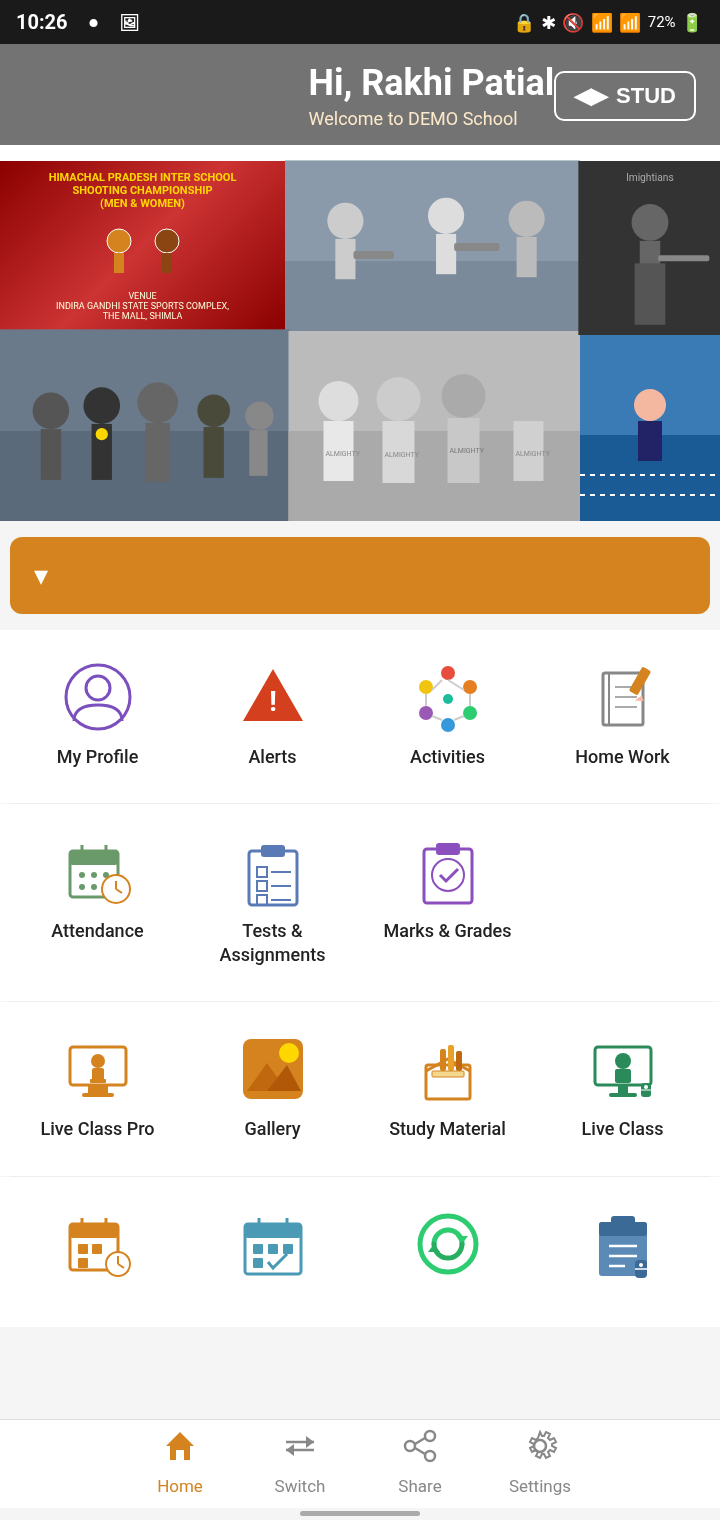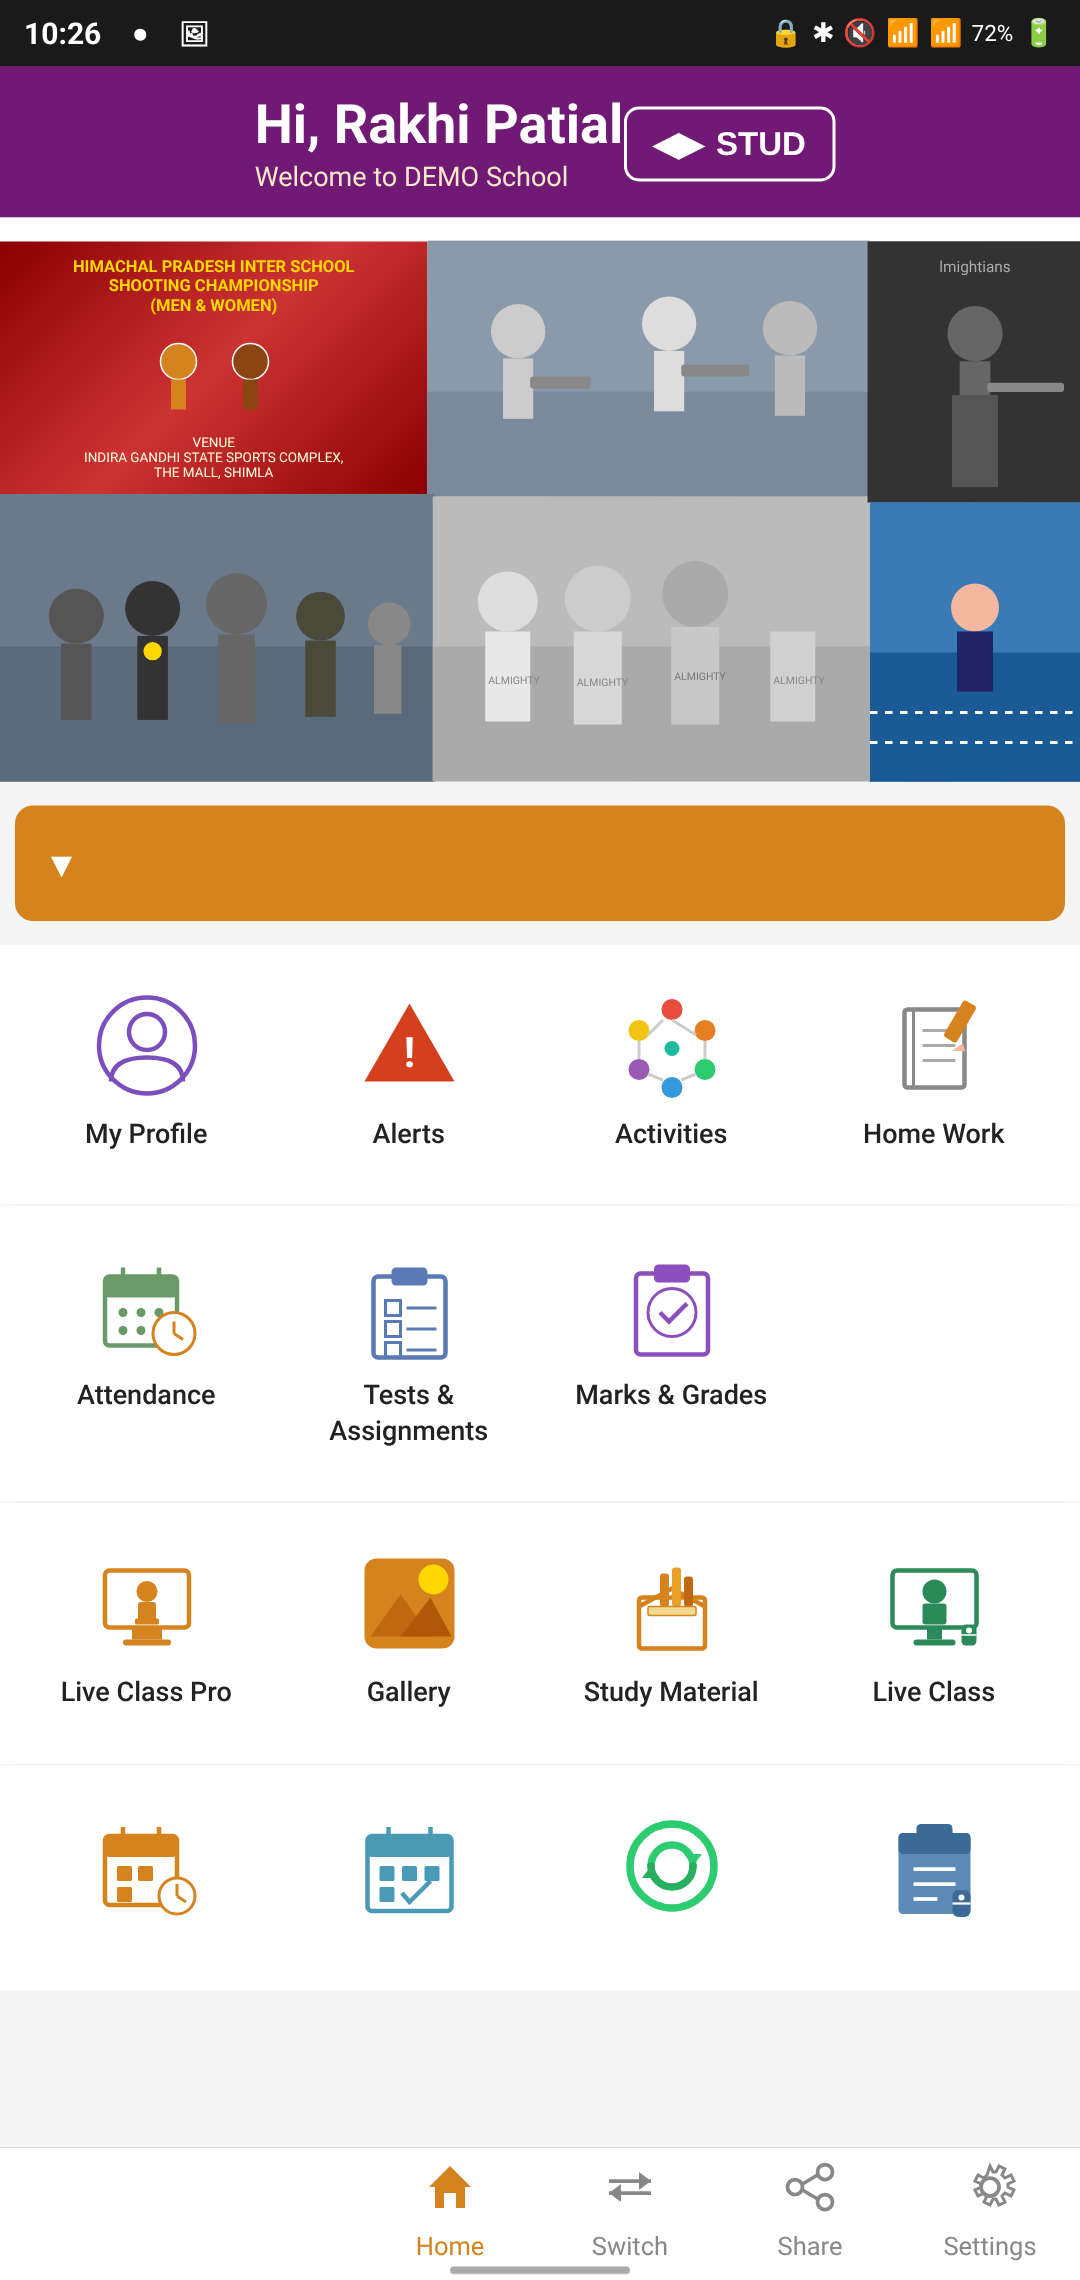--- a/index.html
+++ b/index.html
@@ -21,24 +21,24 @@
       align-items: center;
       padding: 6px 16px;
       font-size: 20px;
       height: 44px;
     }
     .status-left { font-weight: bold; display: flex; align-items: center; gap: 22px; }
     .status-right { display: flex; align-items: center; gap: 6px; font-size: 18px; }
 
     
     .header {
-      background: #701a75;
-      padding: 18px 13px 16px 20px;
-      display: flex;
-      justify-content: center;
+      background: #737373;
+      padding: 18px 24px 16px 20px;
+      display: flex;
+      justify-content: flex-end;
       align-items: center;
     }
     .header-left {}
     .header-title {
       color: white;
       font-size: 36px;
       font-weight: bold;
     }
     .header-subtitle {
       color: #fde9c9;
@@ -205,26 +205,26 @@
     
     .row-separator {
       height: 1px;
       background: #eee;
       margin: 0 10px;
     }
 
     
     .bottom-nav {
       position: fixed;
-      bottom: 0;
+      bottom: 12px;
       width: 720px;
       background: white;
       border-top: 1px solid #ddd;
       display: flex;
-      justify-content: flex-end;
+      justify-content: center;
       align-items: flex-end;
       padding: 8px 0 12px 0;
     }
     .nav-item {
       display: flex;
       flex-direction: column;
       align-items: center;
       gap: 4px;
       cursor: pointer;
       min-width: 120px;

